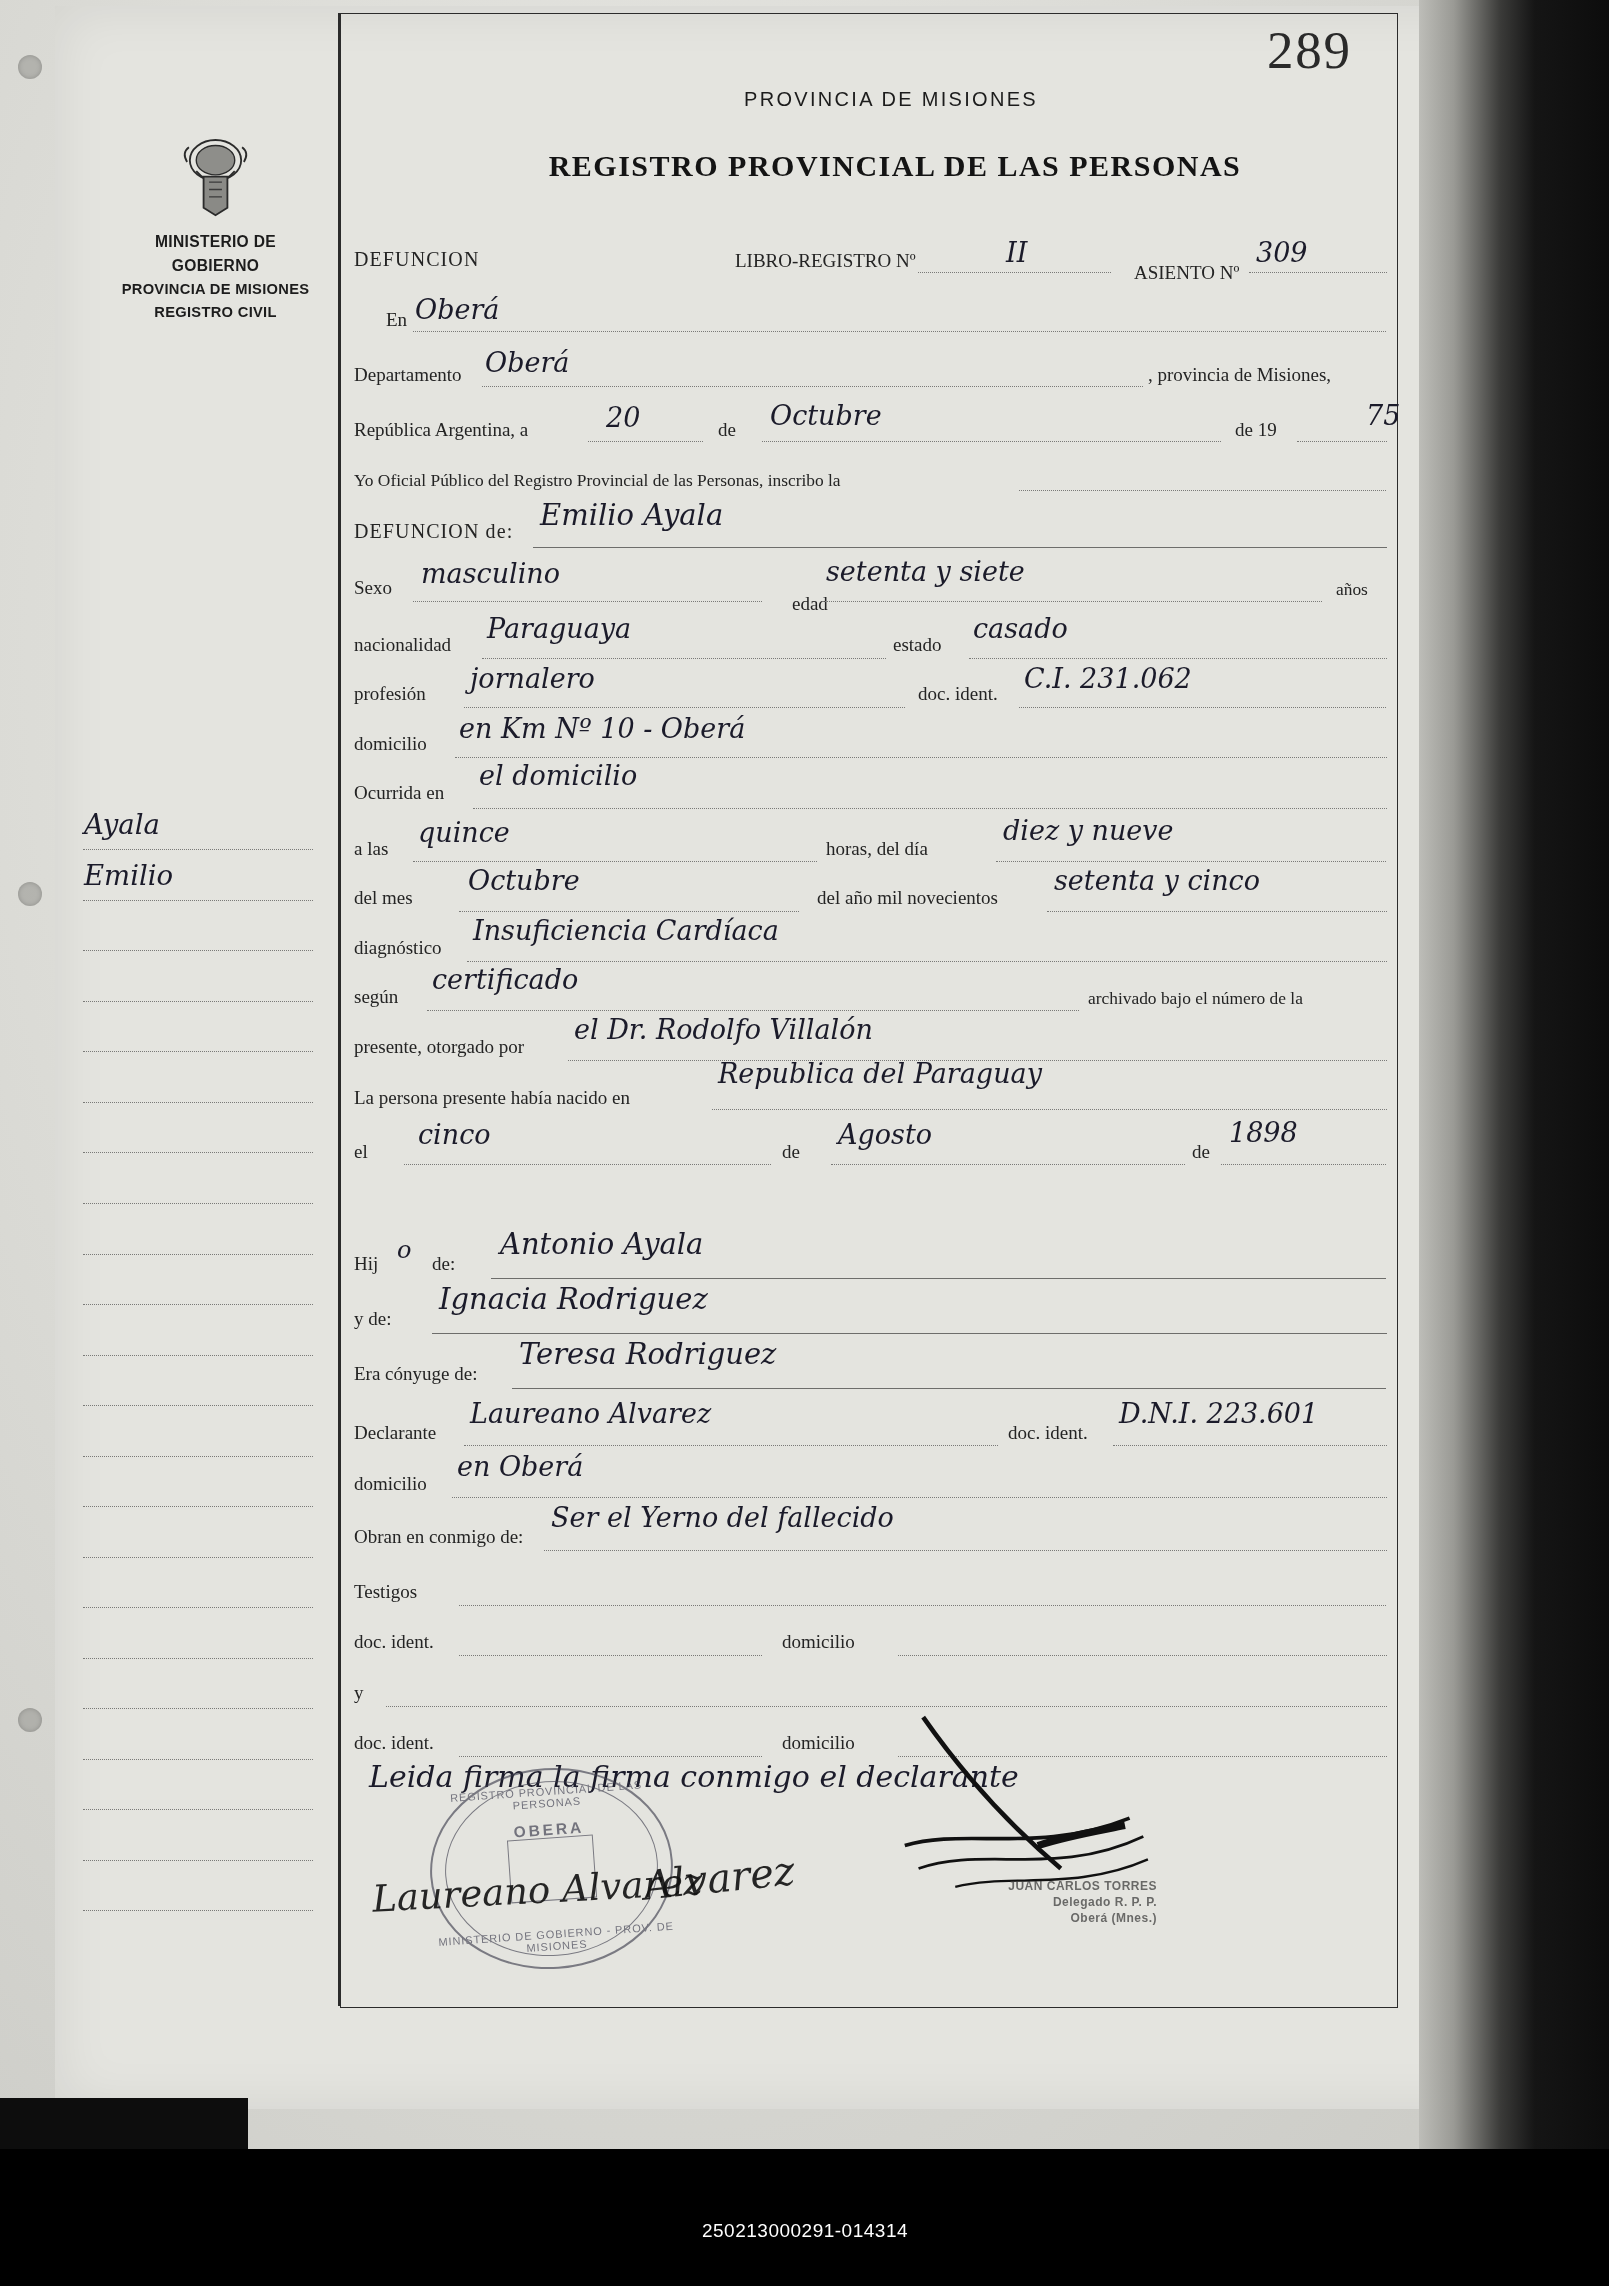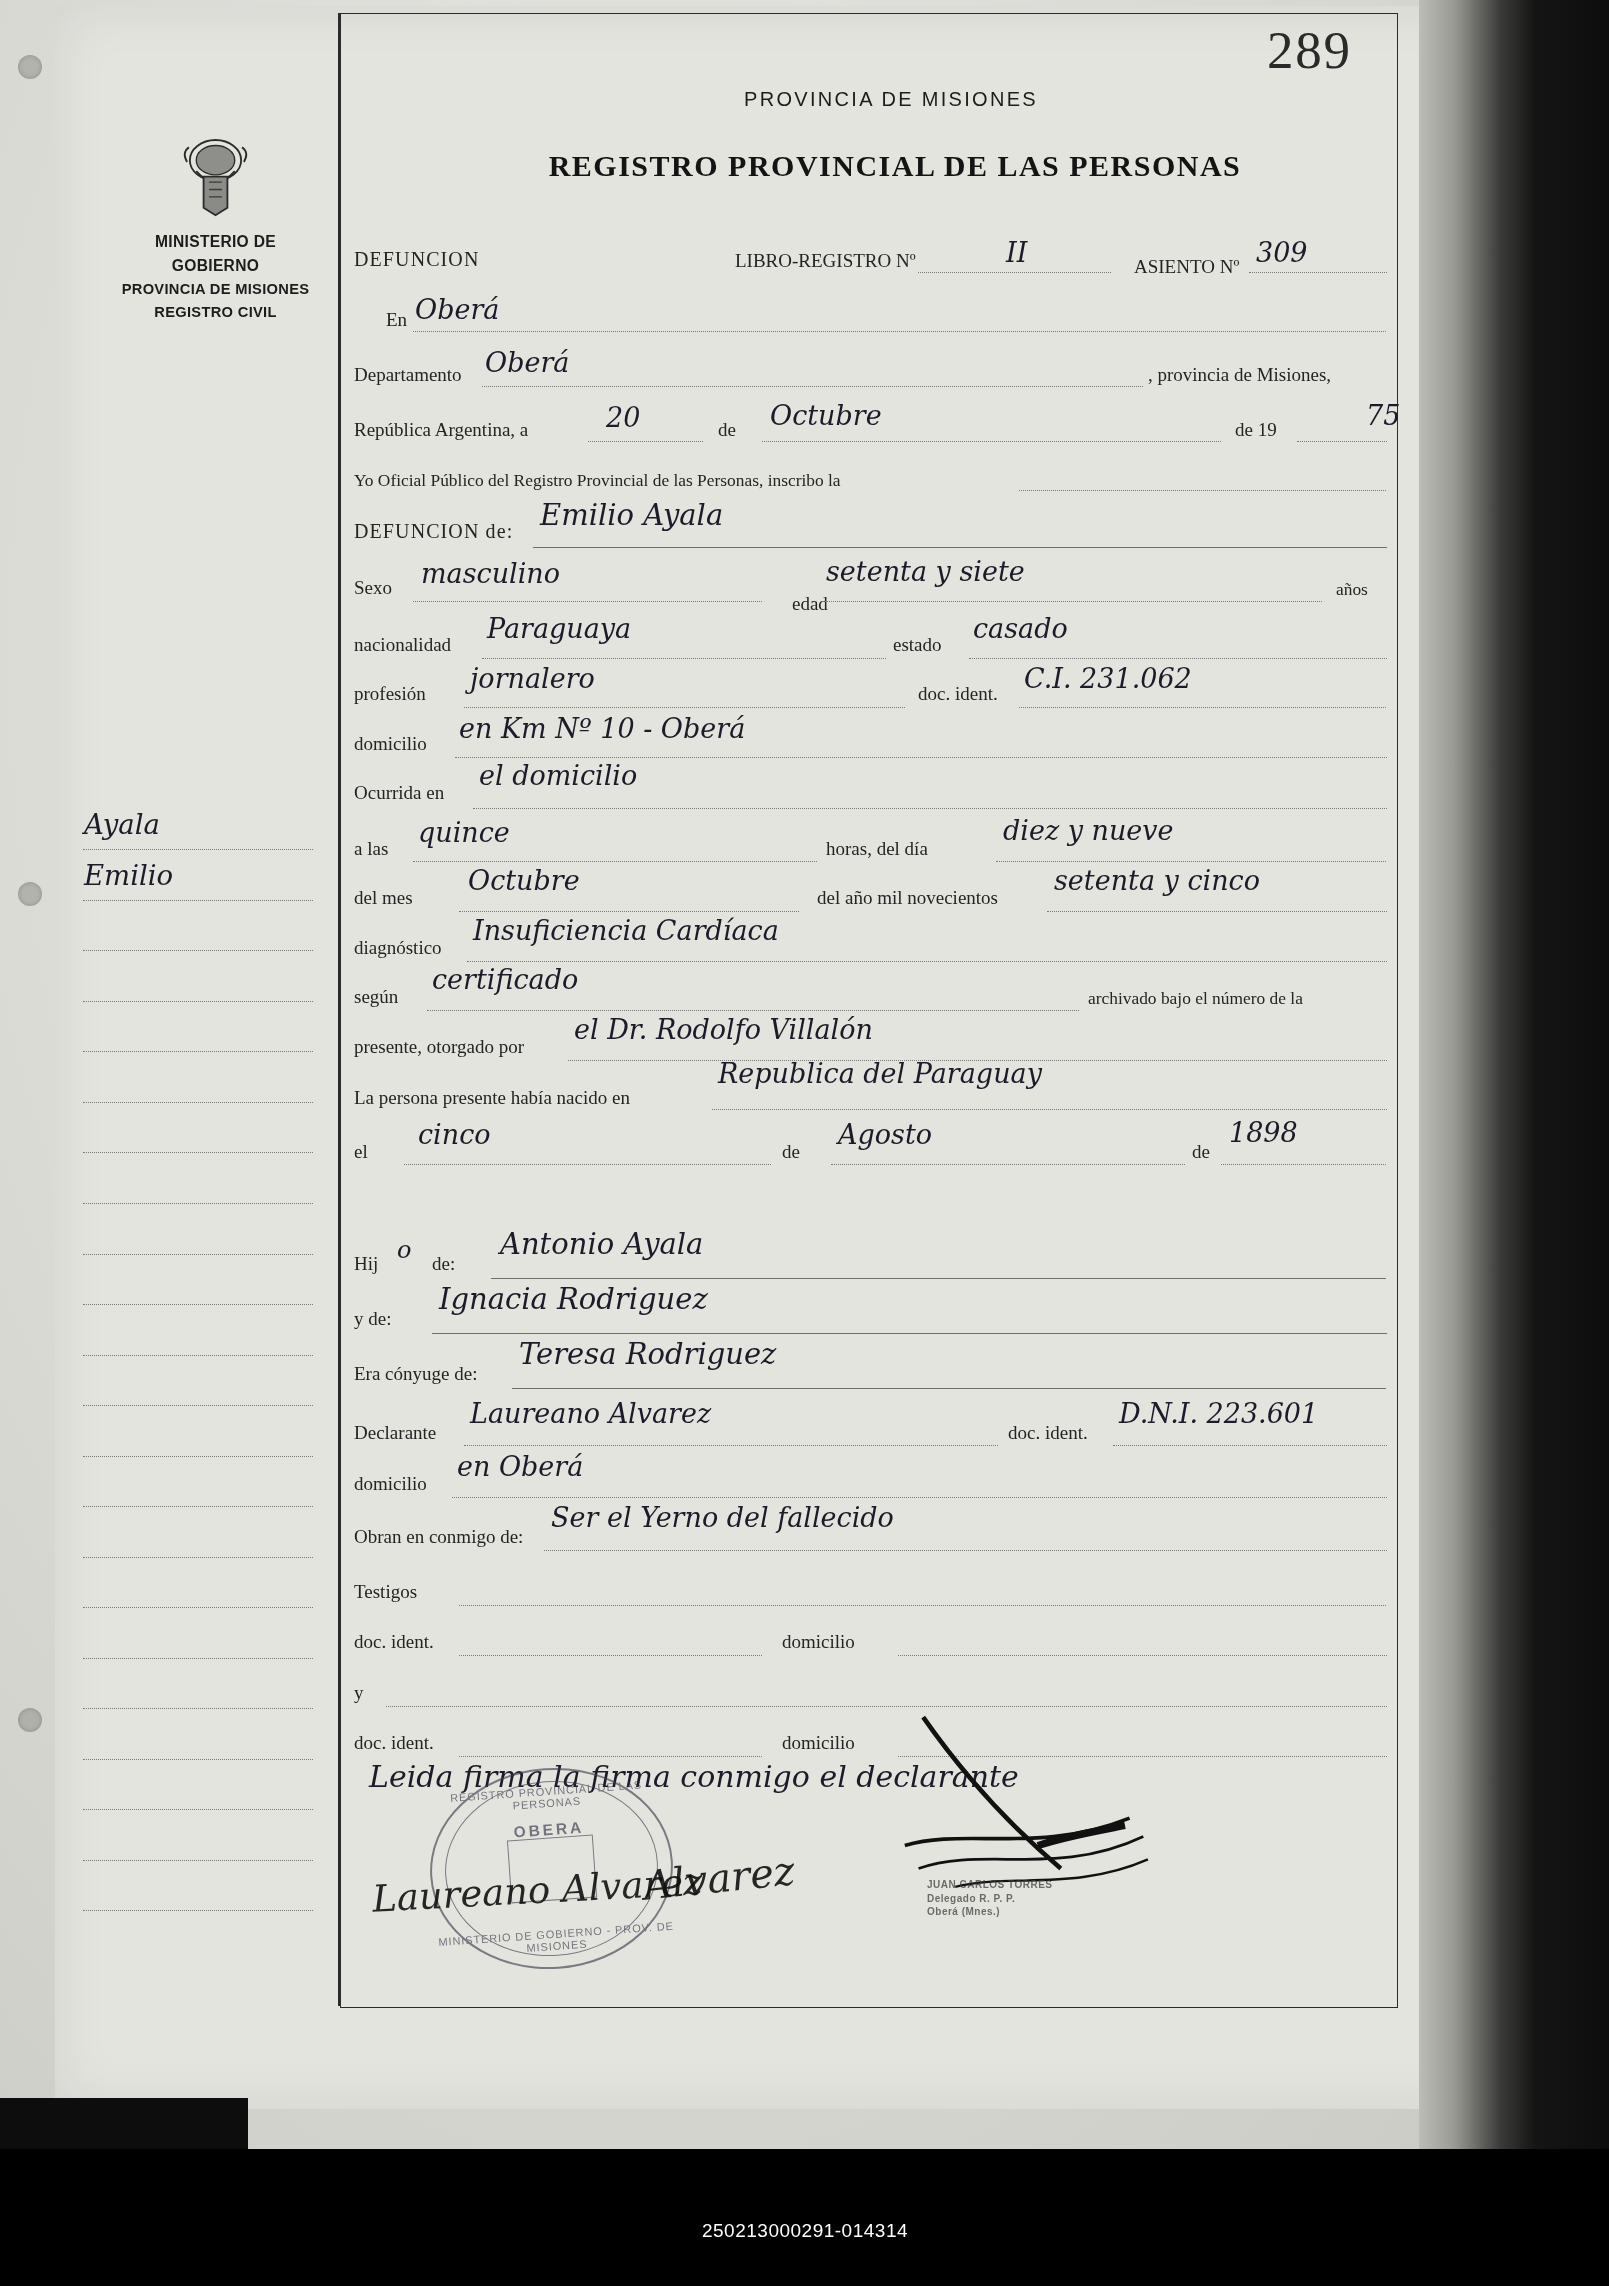--- a/index.html
+++ b/index.html
@@ -146,22 +146,22 @@
     font-size:37px;color:#111;transform:rotate(-3deg);opacity:.9;
   }
   .sig2{
     position:absolute;left:643px;top:1855px;font-family:"DejaVu Serif",serif;font-style:italic;
     font-size:40px;color:#111;transform:rotate(-6deg);opacity:.9;
   }
   .sig-scribble{
     position:absolute;left:900px;top:1708px;width:294px;height:211px;
   }
   .notary{
-    position:absolute;left:927px;top:1878px;text-align:left;width:230px;
-    font-family:"Liberation Sans",sans-serif;font-size:10px;font-weight:bold;color:#3a3a3a;
+    position:absolute;left:927px;top:1878px;text-align:right;width:230px;
+    font-family:"Liberation Sans",sans-serif;font-size:12px;font-weight:bold;color:#3a3a3a;
     letter-spacing:0.5px;line-height:1.35;opacity:.72;
   }
   
   .leida{
     position:absolute;left:369px;top:1759px;font-family:"DejaVu Serif",serif;font-style:italic;
     font-size:30px;color:#1b1b2a;white-space:nowrap;
   }
   .punch{
     position:absolute;left:18.4px;width:24px;height:24px;border-radius:50%;
     background:#9a9a95;box-shadow:inset 0 0 5.5px rgba(0,0,0,.4);opacity:.6;
@@ -228,21 +228,21 @@
     <div class="rule" style="top:1759px;"></div>
     <div class="rule" style="top:1809px;"></div>
     <div class="rule" style="top:1860px;"></div>
     <div class="rule" style="top:1910px;"></div>
   </div>
 
   <div class="lbl caps" style="left:354px;top:248px;font-size:20px;">DEFUNCION</div>
   <div class="lbl" style="left:735px;top:250px;">LIBRO-REGISTRO Nº</div>
   <div class="hw md" style="left:1006px;top:237px;">II</div>
   <div class="rule" style="left:918px;top:272px;width:193px;"></div>
-  <div class="lbl" style="left:1134px;top:256px;">ASIENTO Nº</div>
+  <div class="lbl" style="left:1134px;top:262px;">ASIENTO Nº</div>
   <div class="hw md" style="left:1256px;top:237px;">309</div>
   <div class="rule" style="left:1249px;top:272px;width:138px;"></div>
 
   <div class="lbl" style="left:386px;top:309px;">En</div>
   <div class="hw md" style="left:415px;top:294px;">Oberá</div>
   <div class="rule" style="left:413px;top:331px;width:973px;"></div>
 
   <div class="lbl" style="left:354px;top:364px;">Departamento</div>
   <div class="hw md" style="left:485px;top:347px;">Oberá</div>
   <div class="rule" style="left:482px;top:386px;width:661px;"></div>

